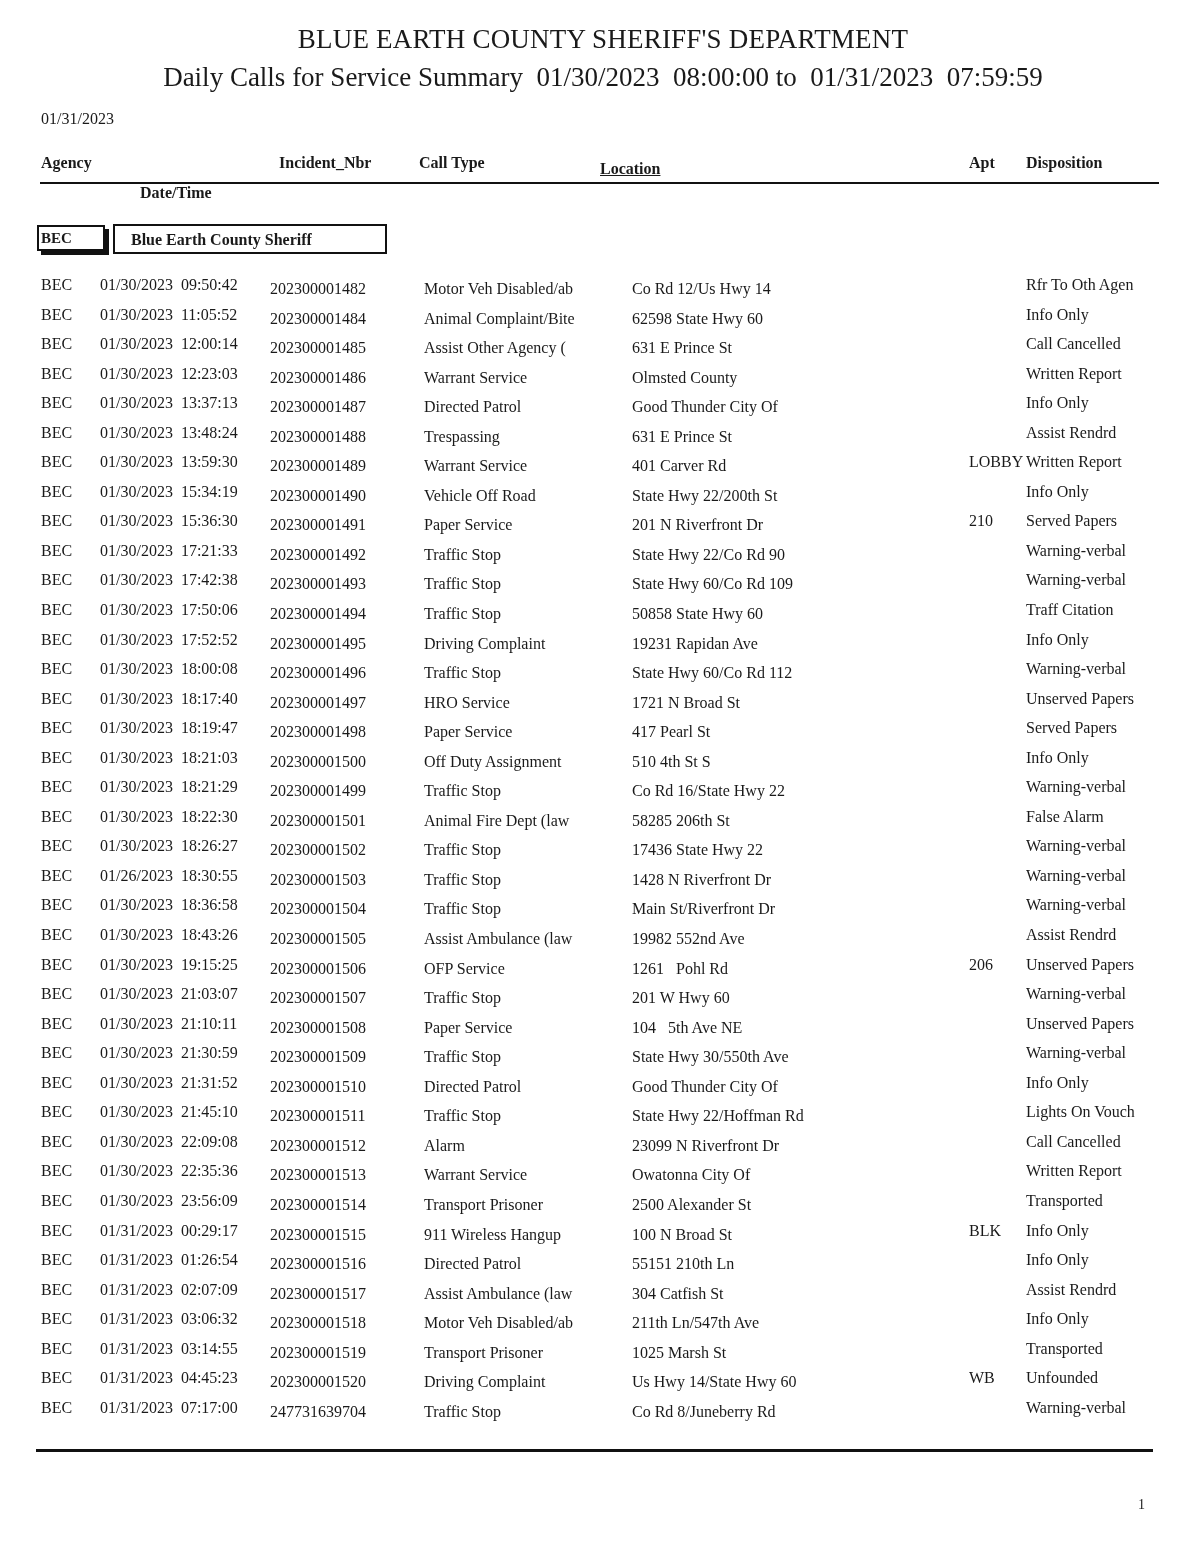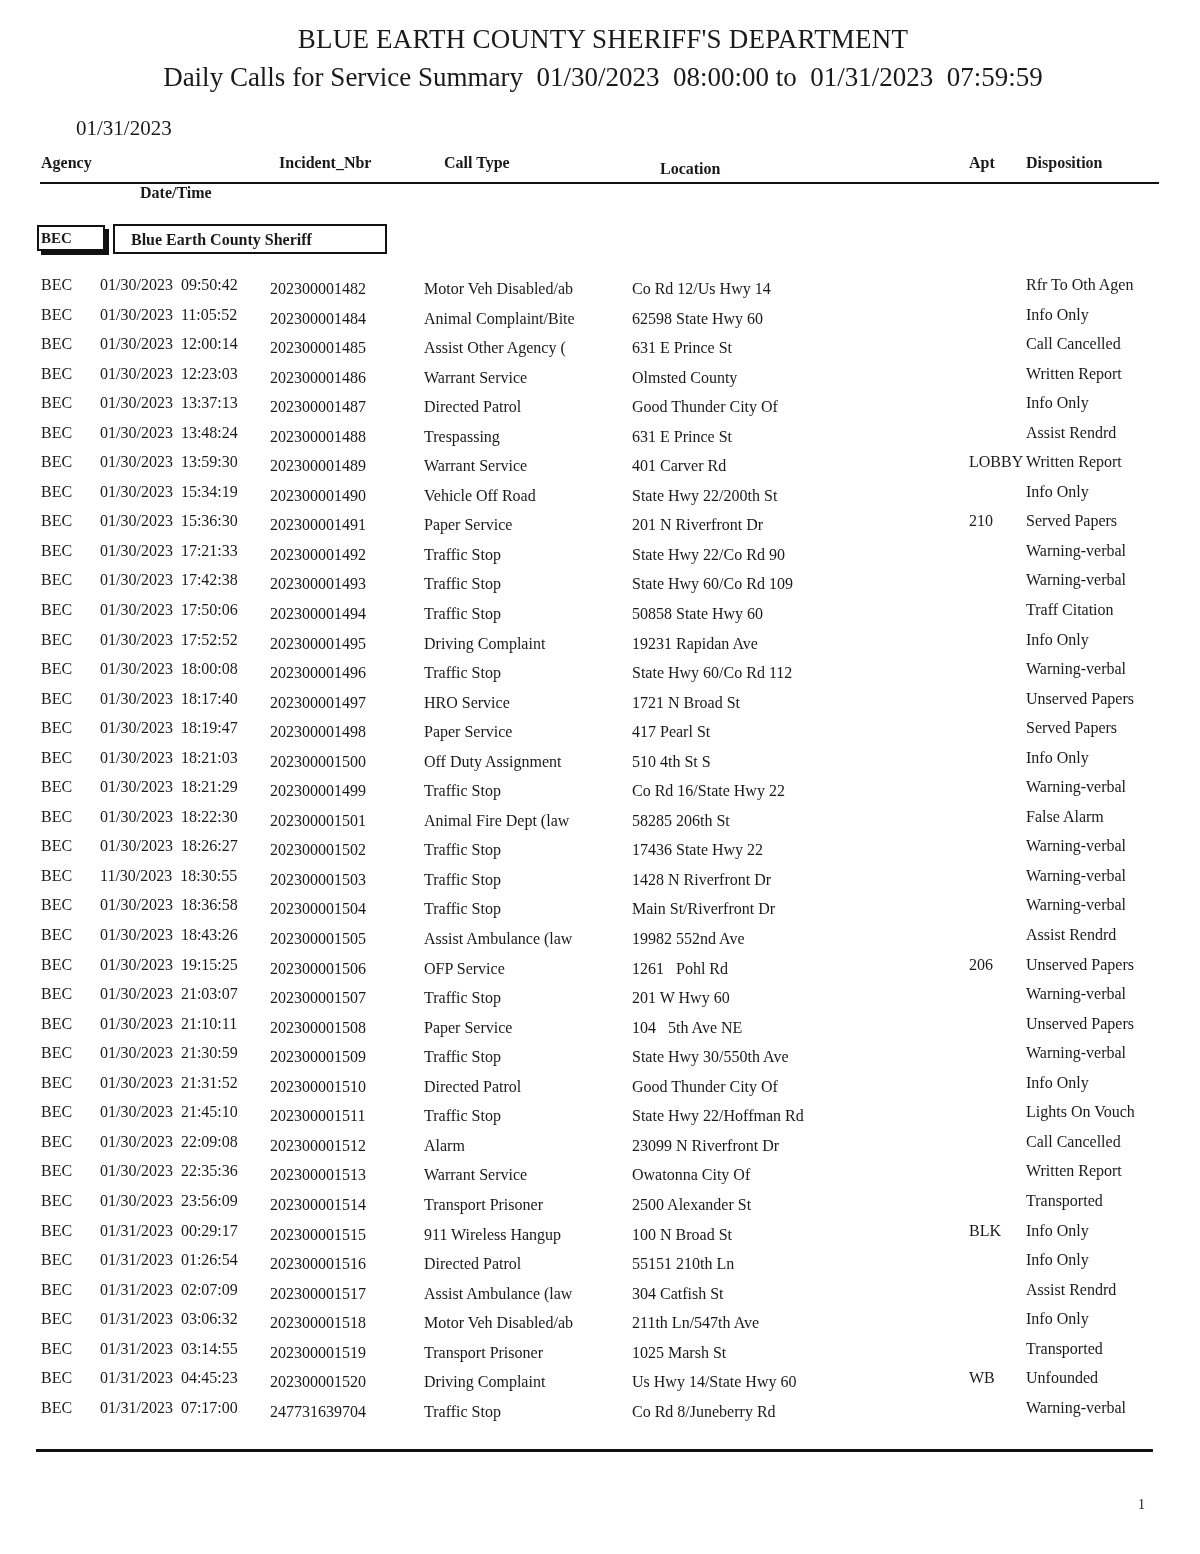--- a/index.html
+++ b/index.html
@@ -8,21 +8,21 @@
       font-family: "Liberation Serif", "DejaVu Serif", serif; color: #1a1a1a;
     }
     .title1 {
       position: absolute; top: 24px; left: 0; width: 1206px; text-align: center;
       font-size: 27px; letter-spacing: 0.2px;
     }
     .title2 {
       position: absolute; top: 62px; left: 0; width: 1206px; text-align: center;
       font-size: 27px; white-space: pre;
     }
-    .print-date { position: absolute; top: 116px; left: 41px; font-size: 21px; margin-left: 35px; }
+    .print-date { position: absolute; top: 110px; left: 41px; font-size: 16px; }
     .hdr { position: absolute; top: 154px; font-size: 16px; font-weight: bold; }
     .hdr.loc { top: 160px; }
     .hdr-rule { position: absolute; top: 182px; left: 40px; width: 1119px; height: 2px; background: #111; }
     .agency-code {
       position: absolute; top: 225px; left: 37px; width: 62px; height: 22px;
       border: 2px solid #111; box-shadow: 4px 4px 0 #111; background: #fff;
       font-size: 15px; font-weight: bold; line-height: 22px; padding-left: 2px; box-sizing: content-box;
     }
     .agency-name {
       position: absolute; top: 224px; left: 113px; width: 254px; height: 26px;
@@ -44,22 +44,22 @@
 </head>
 <body>
 
 <div class="title1">BLUE EARTH COUNTY SHERIFF'S DEPARTMENT</div>
 <div class="title2">Daily Calls for Service Summary  01/30/2023  08:00:00 to  01/31/2023  07:59:59</div>
 <div class="print-date">01/31/2023</div>
 
 <div class="hdr" style="left:41px;">Agency</div>
 <div class="hdr" style="left:140px;margin-top:30px;">Date/Time</div>
 <div class="hdr" style="left:279px;">Incident_Nbr</div>
-<div class="hdr" style="left:444px;">Call Type</div>
-<div class="hdr loc" style="left:660px;">Location</div>
+<div class="hdr" style="left:419px;">Call Type</div>
+<div class="hdr loc" style="left:600px;text-decoration:underline;">Location</div>
 <div class="hdr" style="left:969px;">Apt</div>
 <div class="hdr" style="left:1026px;">Disposition</div>
 <div class="hdr-rule"></div>
 
 <div class="agency-code">BEC</div>
 <div class="agency-name">Blue Earth County Sheriff</div>
 
 <div class="rows" id="rows">
     <div class="row">
       <span class="c-agency">BEC</span>
@@ -236,21 +236,21 @@
       <span class="c-agency">BEC</span>
       <span class="c-date">01/30/2023  18:26:27</span>
       <span class="c-inc">202300001502</span>
       <span class="c-type">Traffic Stop</span>
       <span class="c-loc">17436 State Hwy 22</span>
       <span class="c-apt"></span>
       <span class="c-disp">Warning-verbal</span>
     </div>
     <div class="row">
       <span class="c-agency">BEC</span>
-      <span class="c-date">11/30/2023  18:30:55</span>
+      <span class="c-date">01/26/2023  18:30:55</span>
       <span class="c-inc">202300001503</span>
       <span class="c-type">Traffic Stop</span>
       <span class="c-loc">1428 N Riverfront Dr</span>
       <span class="c-apt"></span>
       <span class="c-disp">Warning-verbal</span>
     </div>
     <div class="row">
       <span class="c-agency">BEC</span>
       <span class="c-date">01/30/2023  18:36:58</span>
       <span class="c-inc">202300001504</span>

